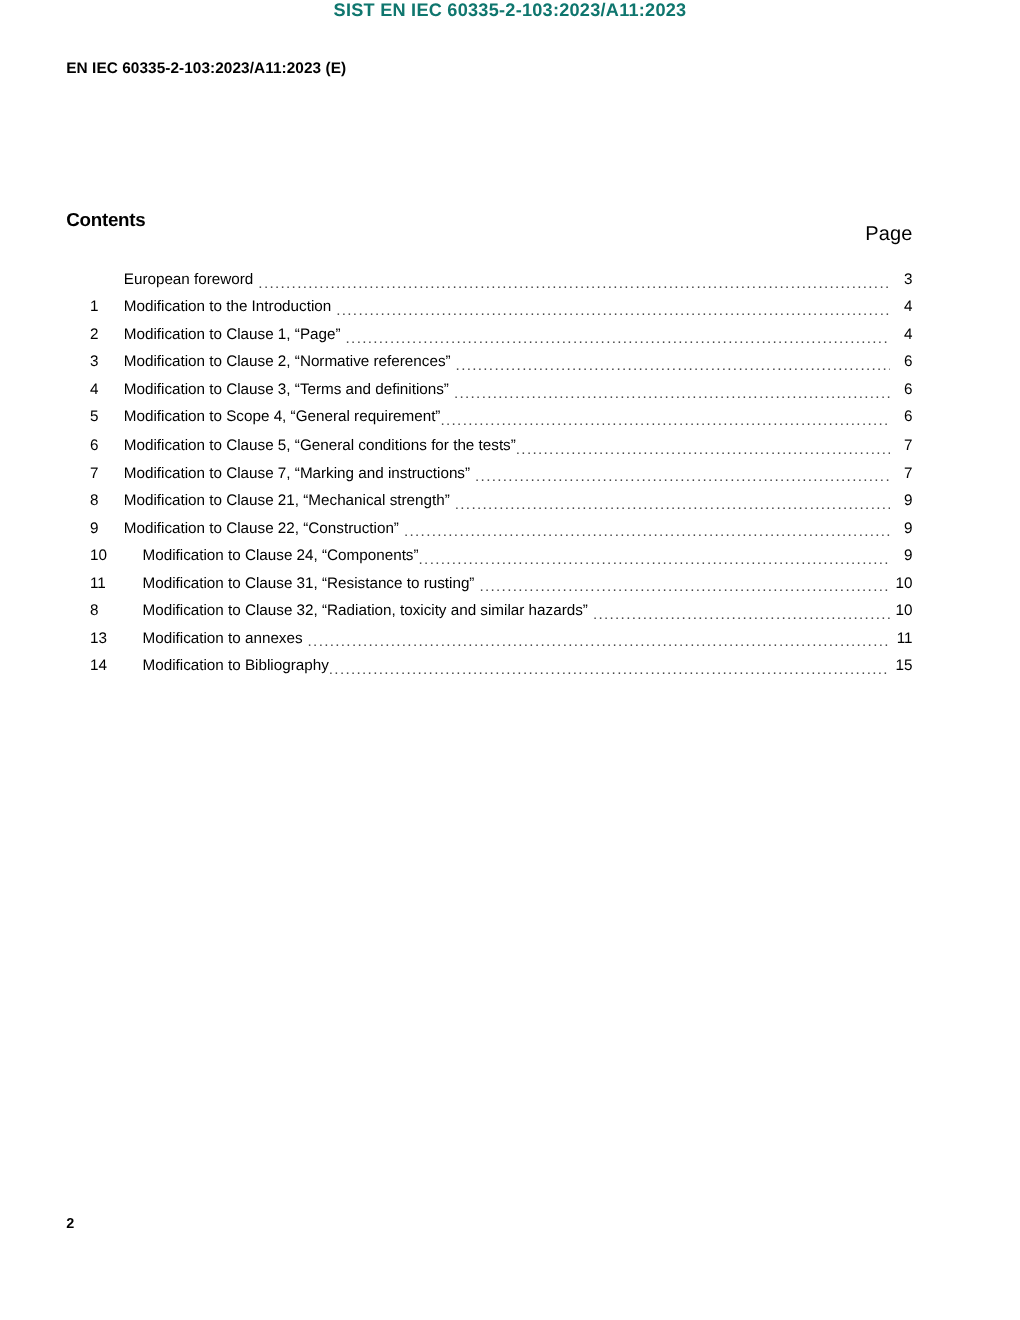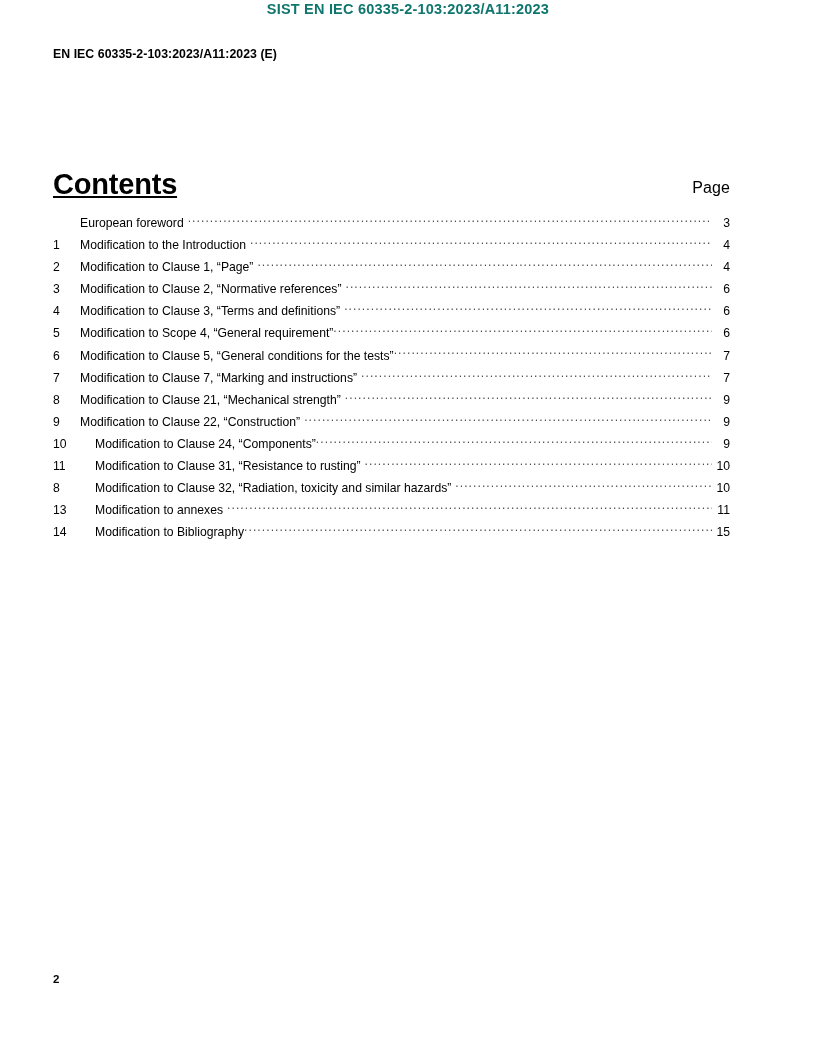--- a/index.html
+++ b/index.html
@@ -48,48 +48,48 @@
     position: absolute;
     top: 168px;
     left: 53px;
     width: 677px;
     height: 32px;
   }
   .contents-title {
     position: absolute;
     left: 0;
     top: 0;
-    font-size: 29px;
+    font-size: 15px;
     font-weight: bold;
     letter-spacing: -0.2px;
-    text-decoration: underline;
   }
   .page-label {
     position: absolute;
     right: 0;
     top: 11px;
     font-size: 16px;
     letter-spacing: 0.1px;
     margin-left: 38px;
   }
 
   
   .toc {
     position: absolute;
     top: 212px;
     left: 53px;
     width: 677px;
   }
   .toc-entry {
     display: flex;
-    align-items: flex-start;
+    align-items: flex-end;
     height: 22.1px;
     font-size: 12.2px;
     line-height: 22.1px;
     white-space: nowrap;
+    margin-left: 19px;
   }
   .toc-num {
     flex: 0 0 auto;
     width: 27px;
     text-align: left;
   }
   .toc-entry.wide .toc-num {
     width: 42px;
   }
   .toc-text {

